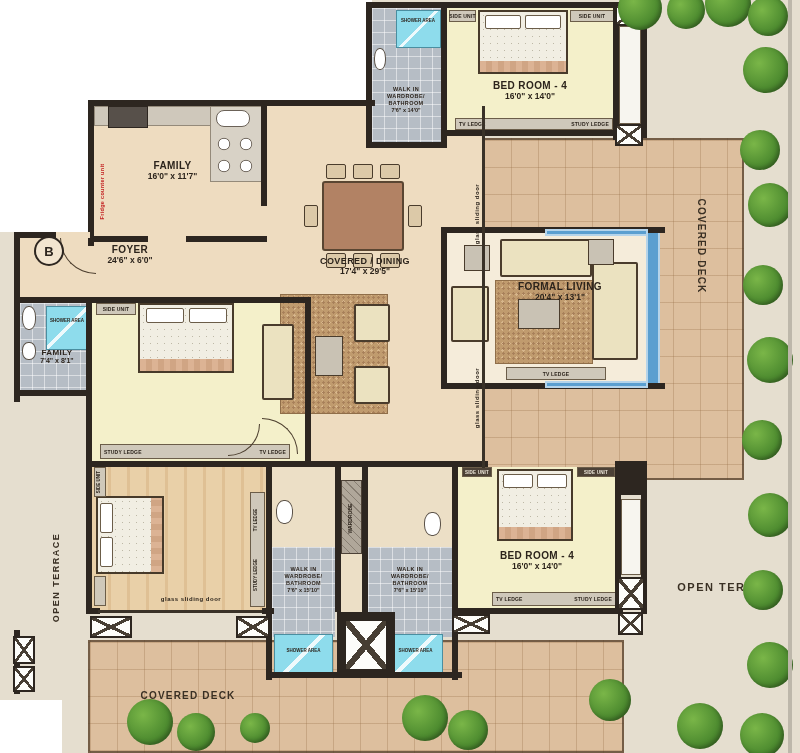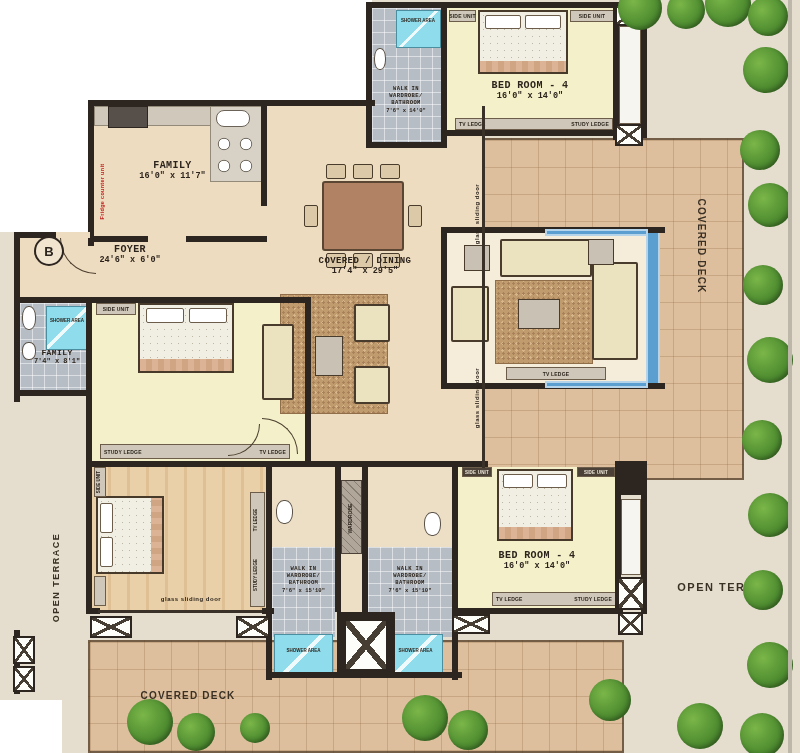--- a/index.html
+++ b/index.html
@@ -33,21 +33,21 @@
   .table{background:#b28264;border:2px solid #5a4632;border-radius:3px;}
   .counter{background:#cfc8bb;border:1px solid #948a7a;}
   .appl{background:#d8d2c6;border:1px solid #948a7a;}
   .dark{background:#57504a;border:1px solid #2d2620;}
   .ledge{background:#cfc8ba;border:1px solid #6b5d49;display:flex;justify-content:space-between;align-items:center;padding:0 3px;}
   .ledge span{font-size:5px;font-weight:700;color:#2c241c;letter-spacing:.2px;white-space:nowrap;}
   .ledge.dk{background:#4c4136;}
   .ledge.dk span{color:#efe9dc;font-size:4.5px;}
   .wardrobe{background-color:#b0a79a;background-image:repeating-linear-gradient(45deg,transparent 0 5px,rgba(60,50,40,.35) 5px 6px);border:1px solid #4c4136;}
   .fixture{background:#fff;border:1px solid #5b5248;border-radius:45%;}
-  .rlabel{text-align:center;color:#2c241c;font-family:Liberation Mono, monospace;}
+  .rlabel{text-align:center;color:#2c241c;}
   .rname{font-size:10px;font-weight:700;letter-spacing:.4px;white-space:nowrap;}
   .rdims{font-size:8.5px;font-weight:700;white-space:nowrap;}
   .rlabel.sm .rname{font-size:8px;}
   .rlabel.sm .rdims{font-size:7px;}
   .rlabel.xs .rname{font-size:5.5px;line-height:1.25;}
   .rlabel.xs .rdims{font-size:5.5px;}
   .pre{white-space:pre-line;}
   .tlabel{font-size:4.5px;font-weight:700;color:#2c241c;text-align:center;white-space:nowrap;}
   .vwrap{text-align:center;white-space:nowrap;}
   .otlabel{font-size:11px;font-weight:700;letter-spacing:1.5px;color:#3a3024;text-align:center;white-space:nowrap;}
@@ -271,20 +271,24 @@
     <div class="rdims">24'6" x 6'0"</div>
   </div>
   <div class="abs rlabel sm" style="left:26px;top:348px;width:62px;">
     <div class="rname">FAMILY</div>
     <div class="rdims">7'4" x 8'1"</div>
   </div>
   <div class="abs rlabel" style="left:290px;top:256px;width:150px;">
     <div class="rname" style="font-size:9px;">COVERED / DINING</div>
     <div class="rdims">17'4" x 29'5"</div>
   </div>
+  <div class="abs rlabel" style="left:495px;top:281px;width:130px;">
+    <div class="rname">FORMAL LIVING</div>
+    <div class="rdims">20'4" x 13'1"</div>
+  </div>
   <div class="abs rlabel" style="left:462px;top:550px;width:150px;">
     <div class="rname">BED ROOM - 4</div>
     <div class="rdims">16'0" x 14'0"</div>
   </div>
   <div class="abs rlabel" style="left:455px;top:80px;width:150px;">
     <div class="rname">BED ROOM - 4</div>
     <div class="rdims">16'0" x 14'0"</div>
   </div>
   <div class="abs rlabel xs" style="left:373px;top:86px;width:66px;">
     <div class="rname pre">WALK IN

